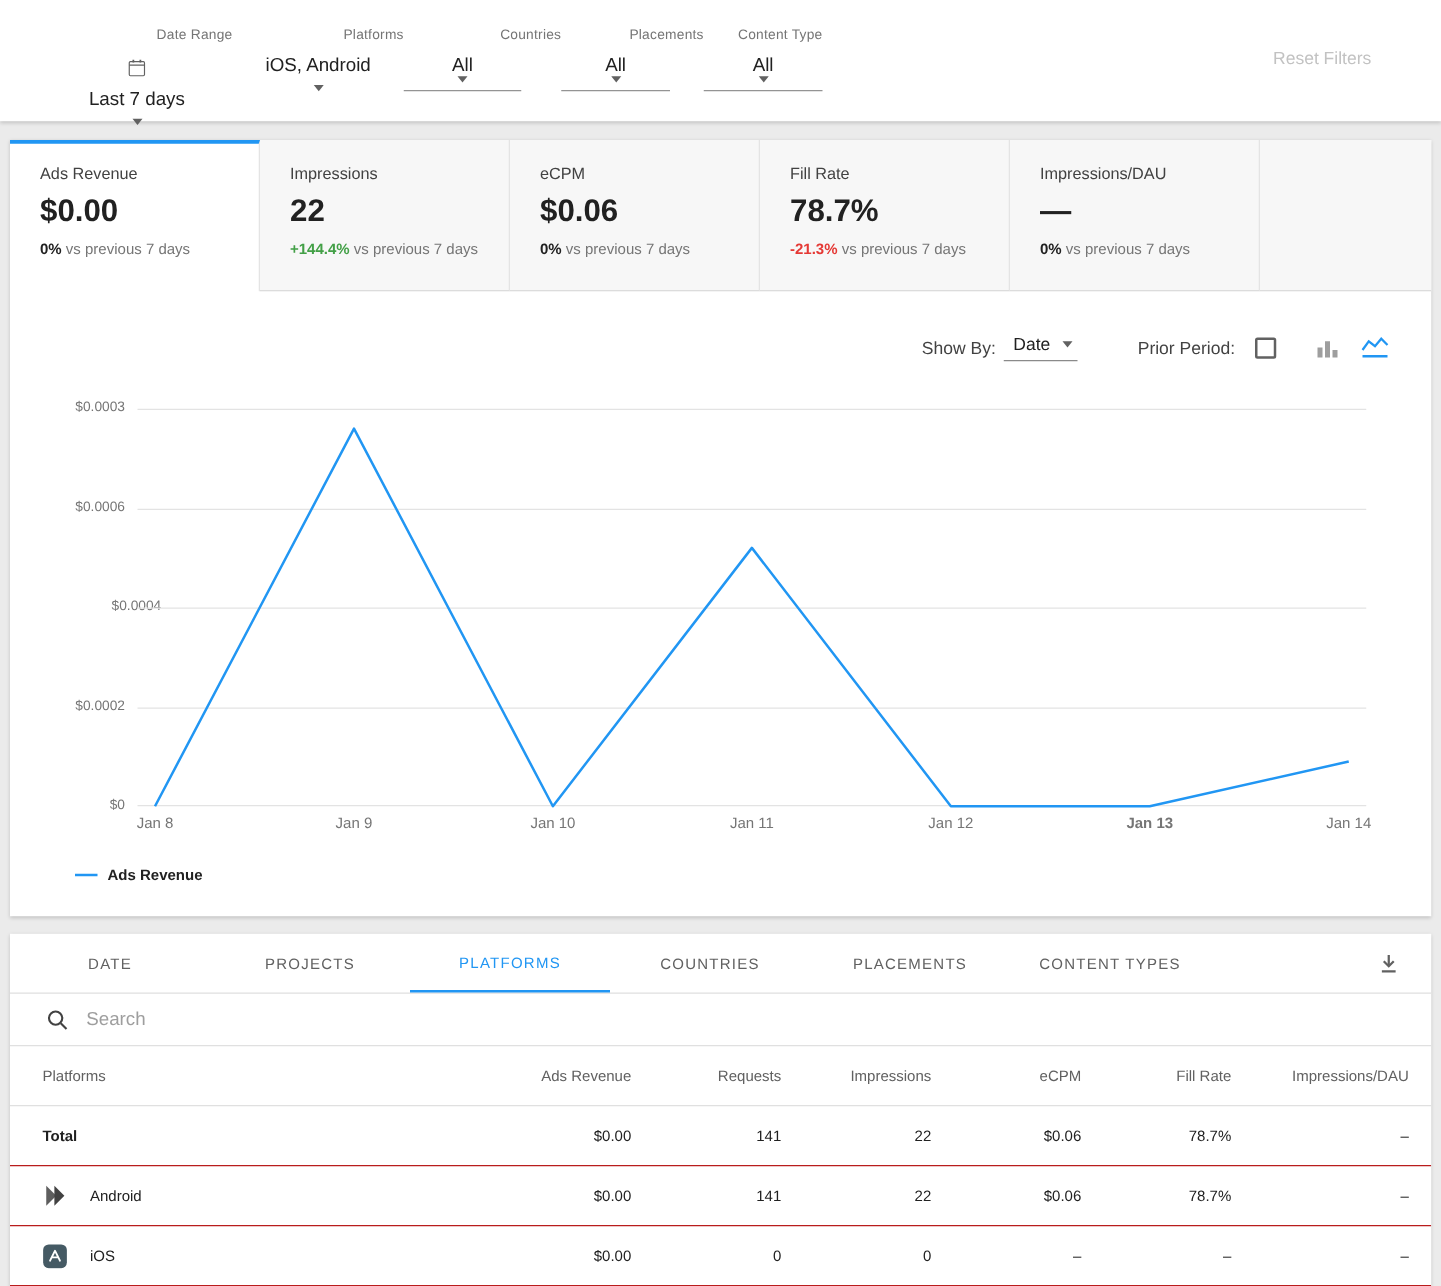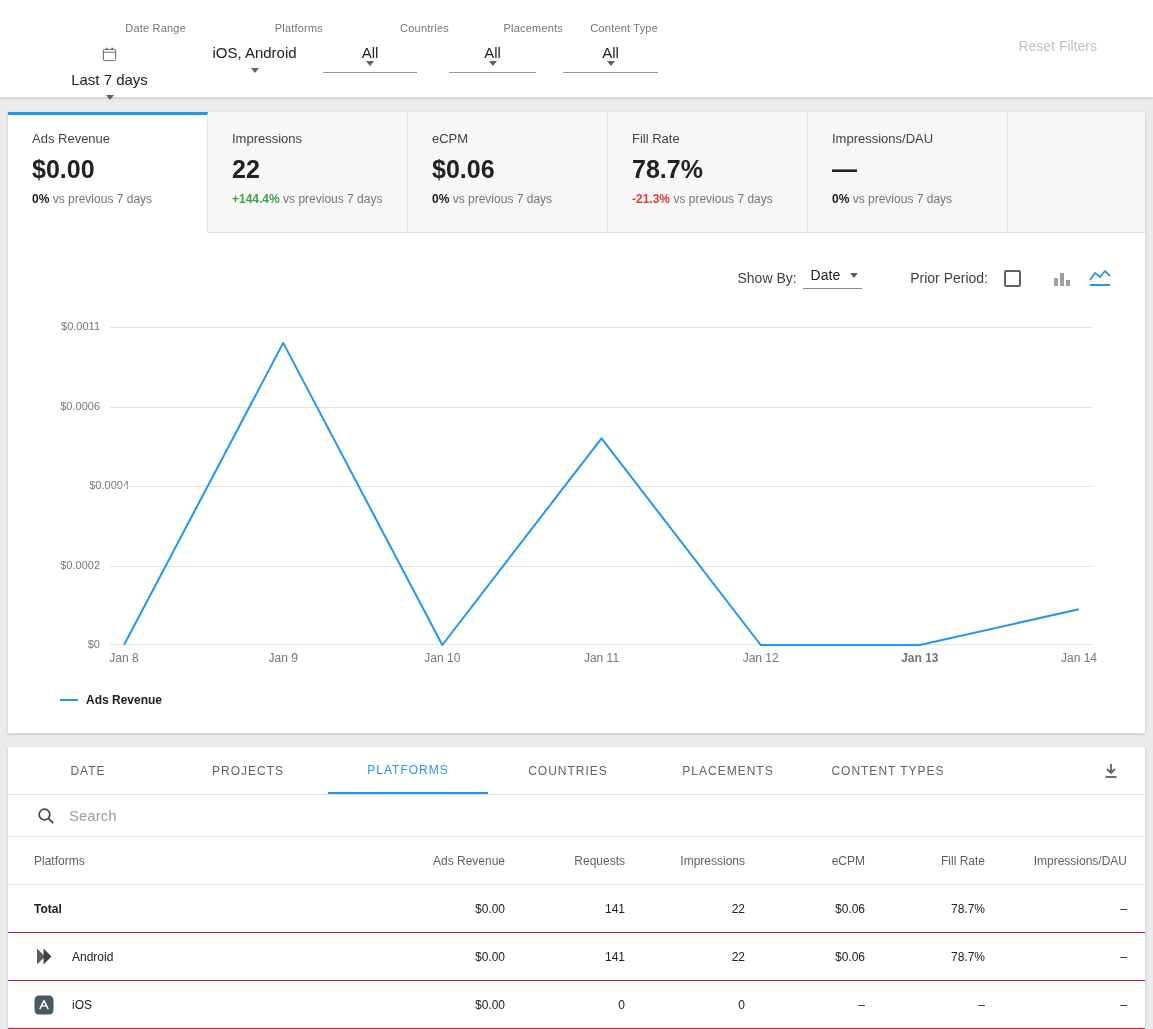--- a/index.html
+++ b/index.html
@@ -172,21 +172,21 @@
         </svg>
     </span>
   </div>
 
   <div class="chart-area">
     <div id="ylabels">
         <span class="ylabel" style="top: 311px;">$0</span>
         <span class="ylabel" style="top: 231.5px;">$0.0002</span>
         <span class="ylabel" style="top: 152px; margin-left: 29px;">$0.0004</span>
         <span class="ylabel" style="top: 72.5px;">$0.0006</span>
-        <span class="ylabel" style="top: -7px;">$0.0011</span>
+        <span class="ylabel" style="top: -7px;">$0.0003</span>
       </div>
     <div class="plot" id="plot">
         <div class="gridline" style="top: 317px;"></div>
         <div class="gridline" style="top: 238.5px;"></div>
         <div class="gridline" style="top: 159px;"></div>
         <div class="gridline" style="top: 79.5px;"></div>
         <div class="gridline" style="top: 0px;"></div>
         <svg viewBox="0 0 983 318" class="line-svg">
           <polyline points="14.0,318.0 173.2,15.9 332.3,318.0 491.5,111.3 650.7,318.0 809.8,318.0 969.0,282.2" fill="none" stroke="#2196f3" stroke-width="2" stroke-linejoin="round"></polyline>
         </svg>

